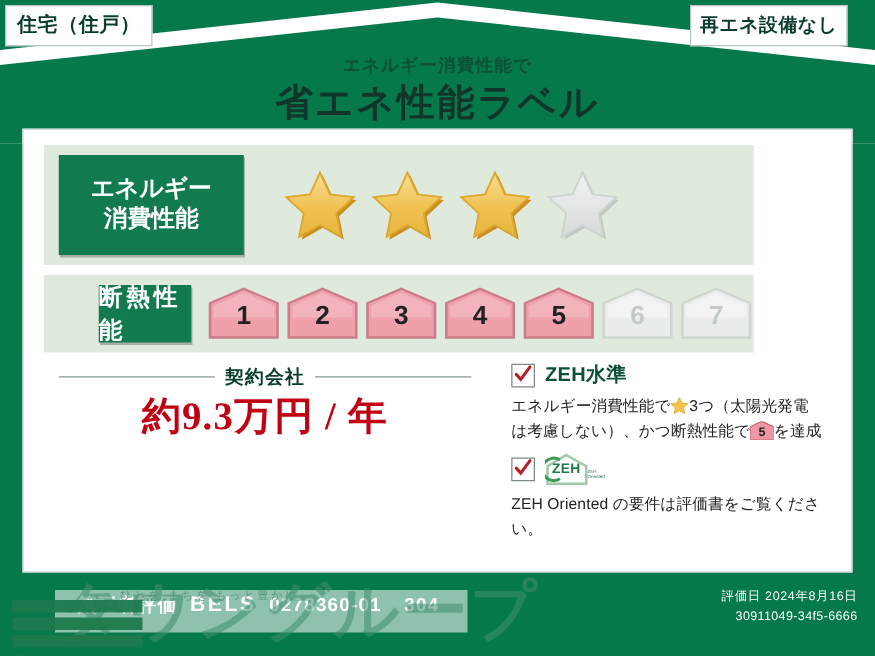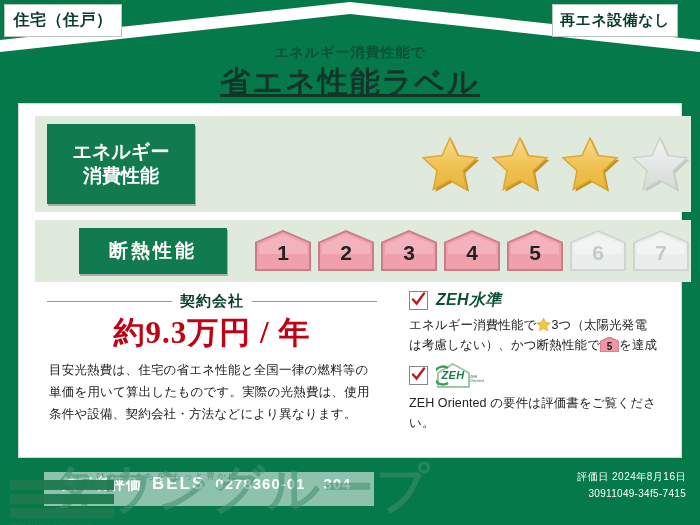--- a/index.html
+++ b/index.html
@@ -35,39 +35,39 @@
   #tag-left{left:4px;top:4px;width:116px;height:31px;font-size:16px;}
   #tag-right{right:22px;top:4px;width:124px;height:31px;font-size:15px;}
 
   
   #sub-title{
     position:absolute;left:0;top:44px;width:700px;text-align:center;
     font-size:14px;font-weight:bold;color:#0b5134;letter-spacing:1px;
   }
   #main-title{
     position:absolute;left:0;top:62px;width:700px;text-align:center;
-    font-size:30px;font-weight:bold;color:#12352a;letter-spacing:2px;text-decoration:underline;
+    font-size:30px;font-weight:bold;color:#12352a;letter-spacing:2px;
   }
 
   
   #card{
     position:absolute;left:18px;top:103px;width:664px;height:355px;
     background:#ffffff;border:1px solid #cfd8d3;
     box-sizing:border-box;
   }
   #card-inner{
     position:absolute;left:8px;top:6px;width:646px;height:341px;
     background:#ffffff;
   }
 
   
   .perf-row{
-    position:absolute;left:8px;width:656px;
+    position:absolute;left:8px;width:568px;
     background:#dfe9dc;
-    display:flex;align-items:center;justify-content:space-between;
+    display:flex;align-items:center;
   }
   #row-energy{top:6px;height:96px;}
   #row-insul{top:110px;height:62px;}
 
   .row-label{
     margin-left:12px;
     width:148px;height:calc(100% - 16px);
     background:#117a4f;
     color:#ffffff;font-weight:bold;
     display:flex;flex-direction:column;align-items:center;justify-content:center;
@@ -104,21 +104,21 @@
   }
   #cost-note{
     position:absolute;left:22px;top:250px;width:330px;
     font-size:12.5px;line-height:1.75;color:#222;letter-spacing:.2px;
   }
 
   
   .zeh-block{position:absolute;}
   #zeh1{left:382px;top:180px;width:268px;}
   #zeh2{left:382px;top:252px;width:268px;}
-  .zeh-head{display:flex;align-items:center;gap:8px;font-style:italic;}
+  .zeh-head{display:flex;align-items:center;gap:8px;}
   .checkbox{
     width:17px;height:17px;flex:0 0 17px;border:1px solid #808a85;background:#fff;
     position:relative;
   }
   .checkbox svg{position:absolute;left:1px;top:0px;}
   .zeh-title{font-size:16px;font-weight:bold;color:#0b5134;letter-spacing:.3px;}
   .zeh-body{font-size:12.5px;line-height:1.6;color:#222;margin-top:4px;letter-spacing:.1px;}
   .inline-star{display:inline-block;vertical-align:-3px;width:15px;height:15px;}
   .inline-grade{
     display:inline-block;vertical-align:-3px;
@@ -325,21 +325,20 @@
             </div>
           </div>
       </div>
 
       <div id="cost-head">
         <div class="rule"></div>
         <div class="txt">契約会社</div>
         <div class="rule"></div>
       </div>
       <div id="cost-value">約9.3万円 / 年</div>
-      <div id="cost-note">目安光熱費は、住宅の省エネ性能と全国一律の燃料等の単価を用いて算出したものです。実際の光熱費は、使用条件や設備、契約会社・方法などにより異なります。</div>
 
       <div class="zeh-block" id="zeh1">
         <div class="zeh-head">
           <span class="checkbox">
             <svg width="15" height="15" viewBox="0 0 15 15">
               <path d="M2 7.5 L5.6 11.5 L13 1.5" stroke="#b91c22" stroke-width="2.4" fill="none" stroke-linecap="round"></path>
             </svg>
           </span>
           <span class="zeh-title">ZEH水準</span>
         </div>
@@ -385,21 +384,21 @@
       <span>第三者評価</span>
       <span id="foot-bels">BELS</span>
       <span id="foot-num">0278360-01</span>
       <span id="foot-no">304</span>
     </div>
     <div id="foot-right">
       <div id="eval-date">
         <span>評価日</span>
         <span>2024年8月16日</span>
       </div>
-      <div id="eval-id">30911049-34f5-7415</div>
+      <div id="eval-id">30911049-34f5-6666</div>
     </div>
   </div>
 
   <div id="wm-haze"></div>
   <div id="wm-big">タウングループ</div>
   <div id="wm-small">ひとを まちを もっと豊かに。</div>
   <div id="wm-town">
     <div class="bar" style="left:6px;top:2px;width:104px;height:10px;"></div>
     <div class="bar" style="left:6px;top:16px;width:104px;height:10px;"></div>
     <div class="bar" style="left:6px;top:30px;width:104px;height:10px;"></div>

